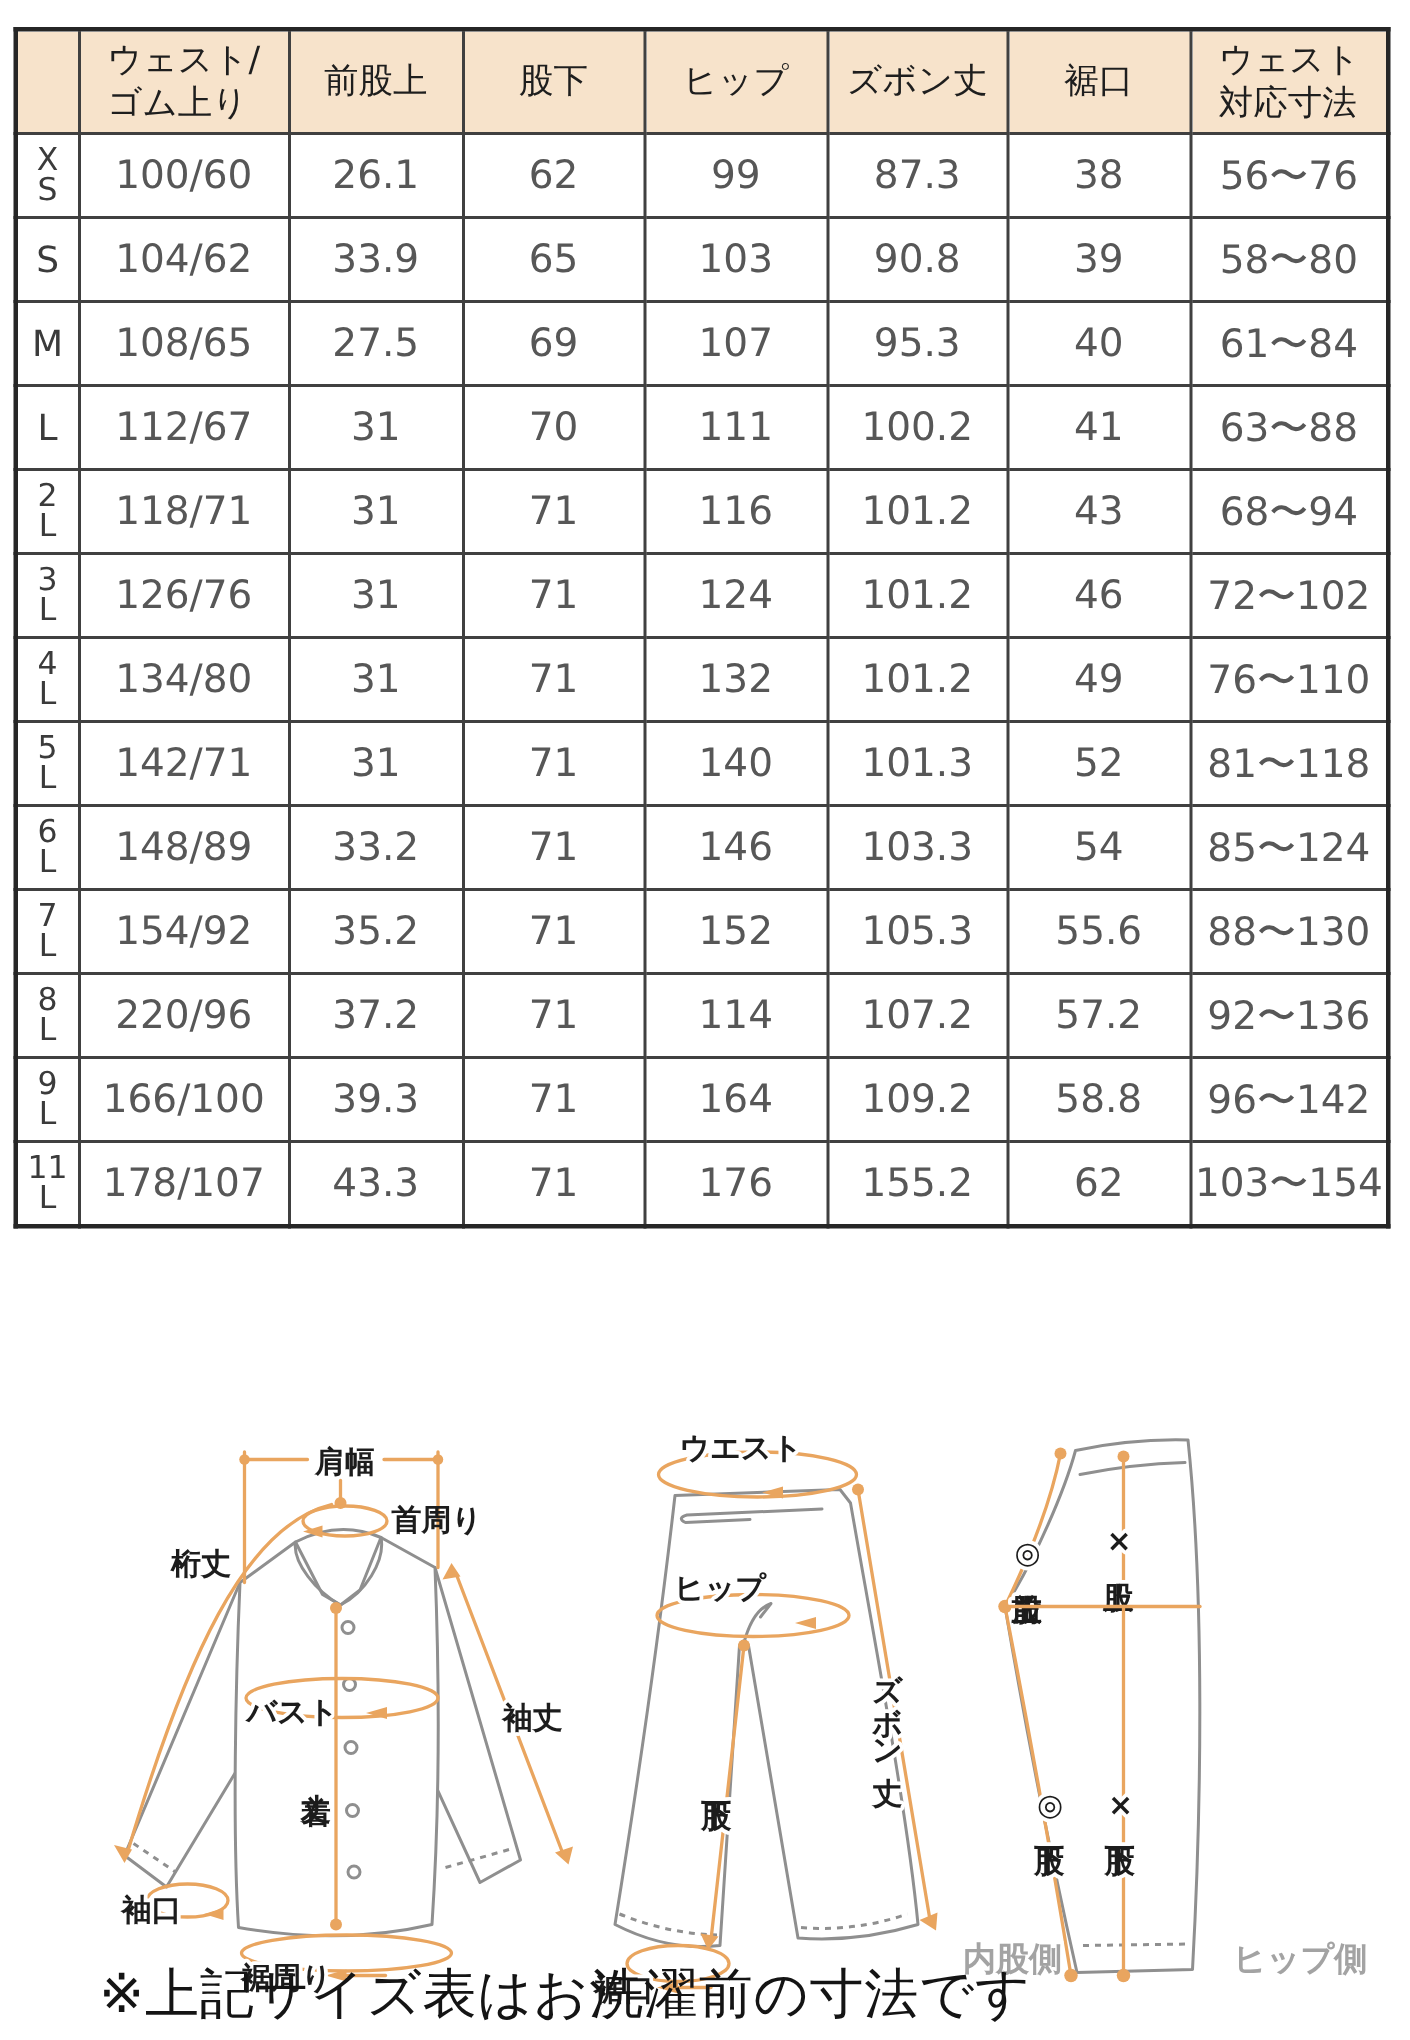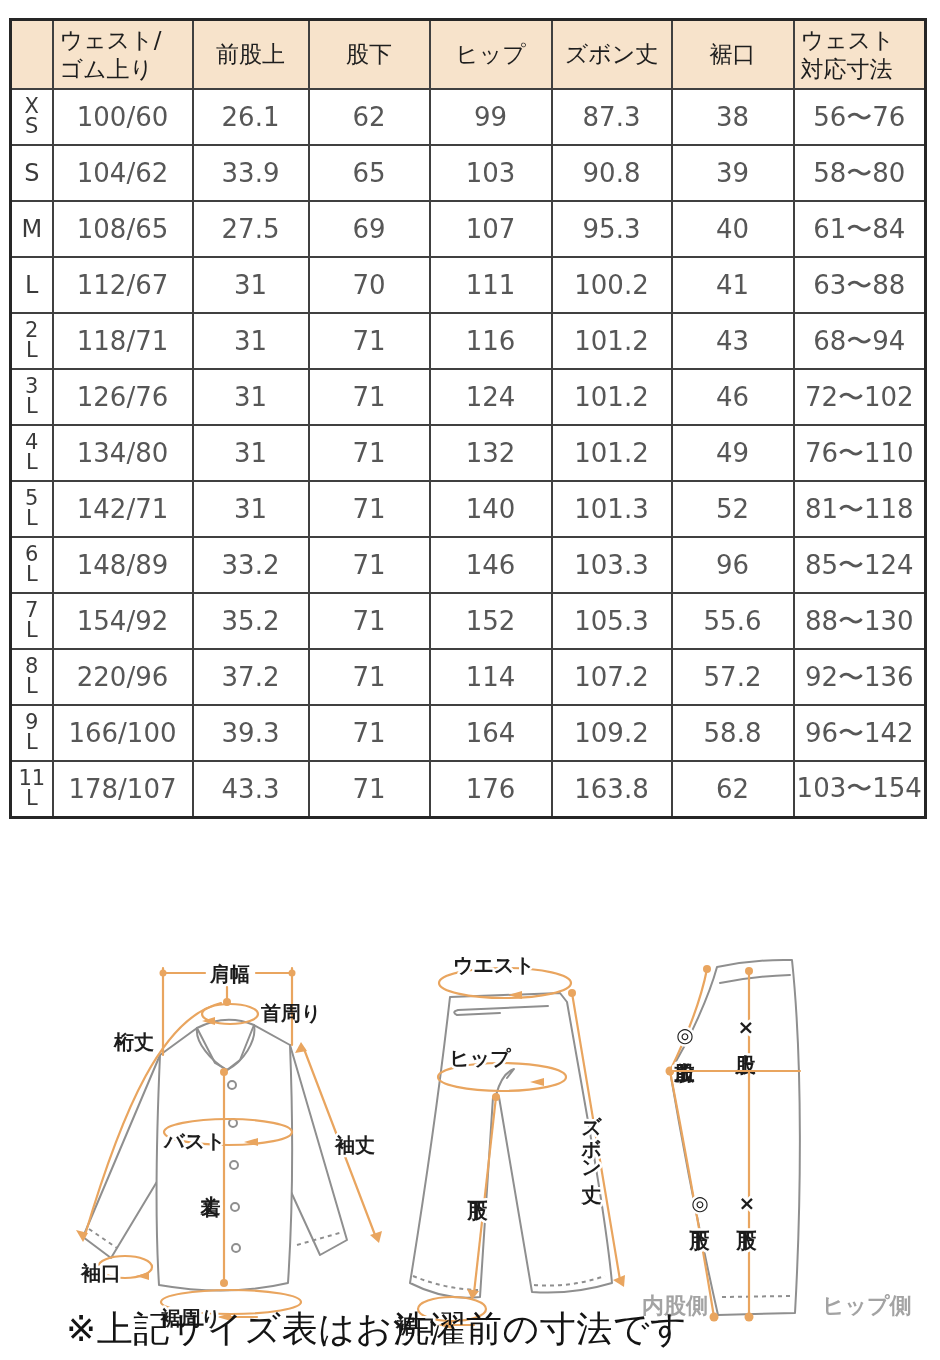--- a/index.html
+++ b/index.html
@@ -2,21 +2,21 @@
 <html><head>
 <meta charset="utf-8">
 <style>
   html,body{margin:0;padding:0;background:#ffffff;}
   body{width:940px;height:1360px;position:relative;font-family:"DejaVu Sans",sans-serif;overflow:hidden;}
 
   
   table.size-table{position:absolute;left:9px;top:18px;width:915px;border-collapse:collapse;table-layout:fixed;border:3px solid #262626;}
   table.size-table th,table.size-table td{border:2px solid #404040;text-align:center;vertical-align:middle;padding:0;overflow:hidden;}
   table.size-table thead th{background:#f7e3cb;color:#1e1e1e;font-size:23px;font-weight:normal;white-space:pre-line;line-height:1.25;height:67px;}
-  table.size-table thead th.leftish{text-align:left;padding-left:6px;}
+  table.size-table thead th.leftish{text-align:left;padding-left:18px;}
   table.size-table tbody tr{height:56px;}
   table.size-table tbody td{color:#575757;font-size:26px;font-weight:normal;}
   table.size-table tbody th.size{background:#ffffff;color:#3b3b3b;font-size:24px;font-weight:normal;line-height:1.0;}
   table.size-table tbody th.size.stacked{font-size:21px;line-height:0.95;}
 
   
   .diagram{position:absolute;}
   svg text{font-family:"DejaVu Sans",sans-serif;}
   .lab{font-size:20px;font-weight:bold;fill:#1c1c1c;paint-order:stroke;stroke:#ffffff;stroke-width:5px;stroke-linejoin:round;}
   .lab-plain{font-size:20px;font-weight:bold;fill:#1c1c1c;}
@@ -139,21 +139,21 @@
         <td>52</td>
         <td>81〜118</td>
       </tr>
       <tr>
         <th class="size stacked">6<br>L</th>
         <td>148/89</td>
         <td>33.2</td>
         <td>71</td>
         <td>146</td>
         <td>103.3</td>
-        <td>96</td>
+        <td>54</td>
         <td>85〜124</td>
       </tr>
       <tr>
         <th class="size stacked">7<br>L</th>
         <td>154/92</td>
         <td>35.2</td>
         <td>71</td>
         <td>152</td>
         <td>105.3</td>
         <td>55.6</td>
@@ -178,21 +178,21 @@
         <td>109.2</td>
         <td>58.8</td>
         <td>96〜142</td>
       </tr>
       <tr>
         <th class="size stacked">11<br>L</th>
         <td>178/107</td>
         <td>43.3</td>
         <td>71</td>
         <td>176</td>
-        <td>163.8</td>
+        <td>155.2</td>
         <td>62</td>
         <td>103〜154</td>
       </tr>
     </tbody>
 </table>
 
 <svg class="diagram" style="left:45px;top:945px" width="350" height="415" viewBox="0 0 350 415">
 
   <path class="g-outline" d="M115,110 L38,292 L66,313 L128,210 Z"></path>
   <path class="g-outline" d="M245,100 L302,295 L275,310 L230,212 Z"></path>

